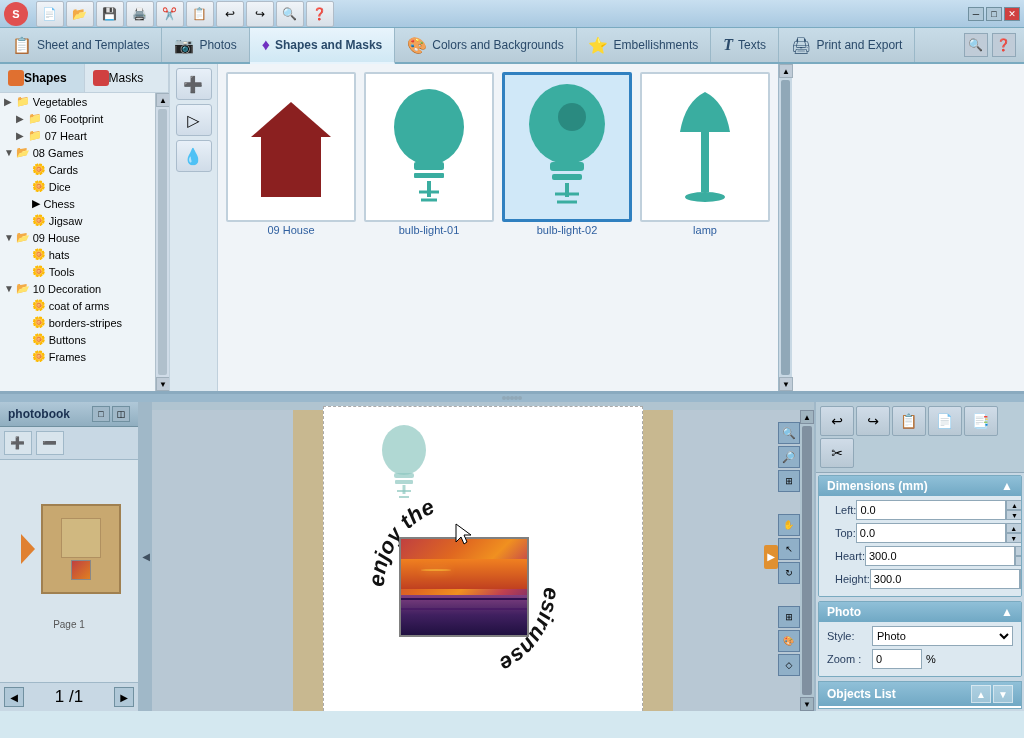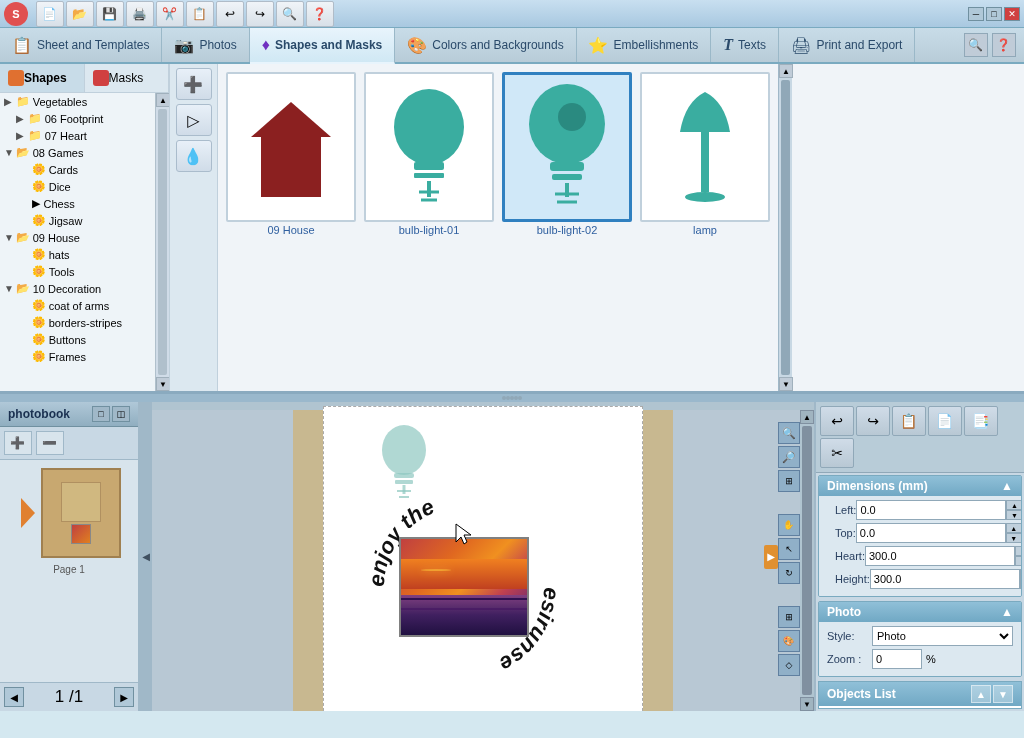--- a/index.html
+++ b/index.html
@@ -56,21 +56,21 @@
     .lower-panel { display: flex; height: calc(738px - 28px - 32px - 36px - 330px - 3px); min-height: 309px; background: #d0dce8; }
 
     
     .photobook-panel { width: 140px; background: #d8e4ec; border-right: 2px solid #a0b8c8; display: flex; flex-direction: column; }
     .photobook-header { background: linear-gradient(to bottom, #b0c8d8, #90aec0); padding: 4px 8px; display: flex; align-items: center; justify-content: space-between; border-bottom: 1px solid #7090a0; }
     .photobook-title { font-size: 12px; font-weight: bold; color: #1a3050; }
     .photobook-icons { display: flex; gap: 2px; }
     .pb-icon { width: 18px; height: 16px; background: #a0b8c8; border: 1px solid #7090a0; display: flex; align-items: center; justify-content: center; font-size: 9px; cursor: pointer; }
     .photobook-tools { display: flex; gap: 4px; padding: 4px; background: #c8d8e4; border-bottom: 1px solid #a0b8c8; }
     .pb-tool { width: 28px; height: 24px; background: #d8e4ec; border: 1px solid #a0b8c8; display: flex; align-items: center; justify-content: center; font-size: 12px; cursor: pointer; }
-    .photobook-pages { flex: 1; overflow-y: auto; padding: 8px; display: flex; flex-direction: column; align-items: center; gap: 4px; }
+    .photobook-pages { flex: 1; overflow-y: auto; padding: 8px; display: flex; flex-direction: column; align-items: center; gap: 23px; margin-top: 36px; }
     .page-thumb { width: 80px; height: 90px; background: #c8a870; border: 2px solid #a08050; display: flex; align-items: center; justify-content: center; position: relative; cursor: pointer; }
     .page-thumb-label { font-size: 10px; color: #555; margin-top: 2px; }
     .photobook-nav { display: flex; align-items: center; justify-content: space-between; padding: 4px; background: #c8d8e4; border-top: 1px solid #a0b8c8; }
     .nav-arrow { width: 20px; height: 20px; background: #b0c8d8; border: 1px solid #7090a0; display: flex; align-items: center; justify-content: center; font-size: 10px; cursor: pointer; }
     .nav-page-info { font-size: 17px; }
 
     
     .canvas-area { flex: 1; background: #b8c8d4; position: relative; overflow: hidden; display: flex; align-items: center; justify-content: center; }
     .canvas-bg { background: #c8b890; width: 380px; height: 340px; display: flex; align-items: center; justify-content: center; }
     .canvas-page { width: 320px; height: 310px; background: white; border: 1px dashed #aaaaaa; position: relative; overflow: hidden; display: flex; align-items: center; justify-content: center; }

